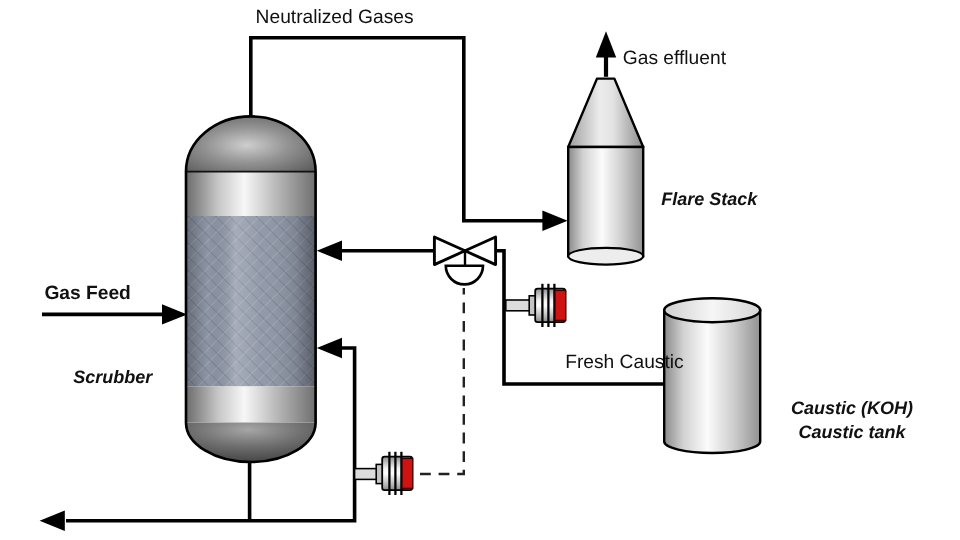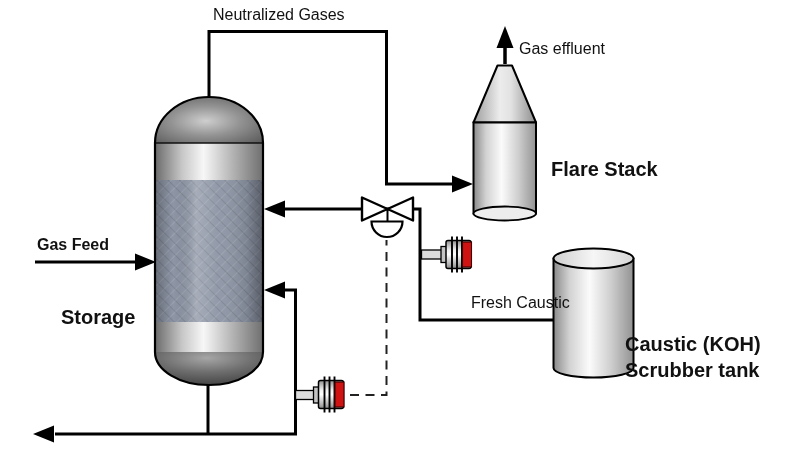--- a/index.html
+++ b/index.html
@@ -12,22 +12,22 @@
   .stage { position: relative; width: 788px; height: 450px; background: #fff; }
   .stage svg { position: absolute; left: 0; top: 0; }
   .lbl {
     position: absolute;
     color: #111;
     font-size: 16px;
     line-height: 1.15;
     white-space: nowrap;
     user-select: none;
   }
-  .lbl.bold { font-weight: 700; font-size: 20px; }
-  #tank-label { width: 170px; white-space: normal; line-height: 1.32; }
+  .lbl.bold { font-weight: 700; font-size: 15px; font-style: italic; }
+  #tank-label { text-align: center; width: 170px; white-space: normal; line-height: 1.32; }
 </style>
 </head>
 <body>
 
 <div class="stage">
 
   <svg width="800" height="450" viewBox="0 0 800 450">
     <defs>
       <linearGradient id="metalH" x1="0" y1="0" x2="1" y2="0">
         <stop offset="0" stop-color="#6b6b6b"></stop>
@@ -162,20 +162,20 @@
         <line x1="334.5" y1="376.5" x2="334.5" y2="412.5"></line>
       </g>
       <rect x="335" y="382" width="9" height="25" fill="#cf1212" stroke="#3c0000" stroke-width="1.1"></rect>
     </g>
   </svg>
 
   <div class="lbl" style="left:213px; top:6px;">Neutralized Gases</div>
   <div class="lbl" style="left:519px; top:40px;">Gas effluent</div>
   <div class="lbl bold" style="left:551px; top:158px;">Flare Stack</div>
   <div class="lbl" style="left:37px; top:236px;font-weight:bold;">Gas Feed</div>
-  <div class="lbl bold" style="left:61px; top:306px;">Storage</div>
+  <div class="lbl bold" style="left:61px; top:306px;">Scrubber</div>
   <div class="lbl" style="left:434px; top:294px;margin-left:37px;">Fresh Caustic</div>
   <div class="lbl bold" id="tank-label" style="left:625px; top:331px;">
     <div>Caustic (KOH)</div>
-    <div>Scrubber tank</div>
+    <div>Caustic tank</div>
   </div>
 
 </div>
 
 </body></html>

